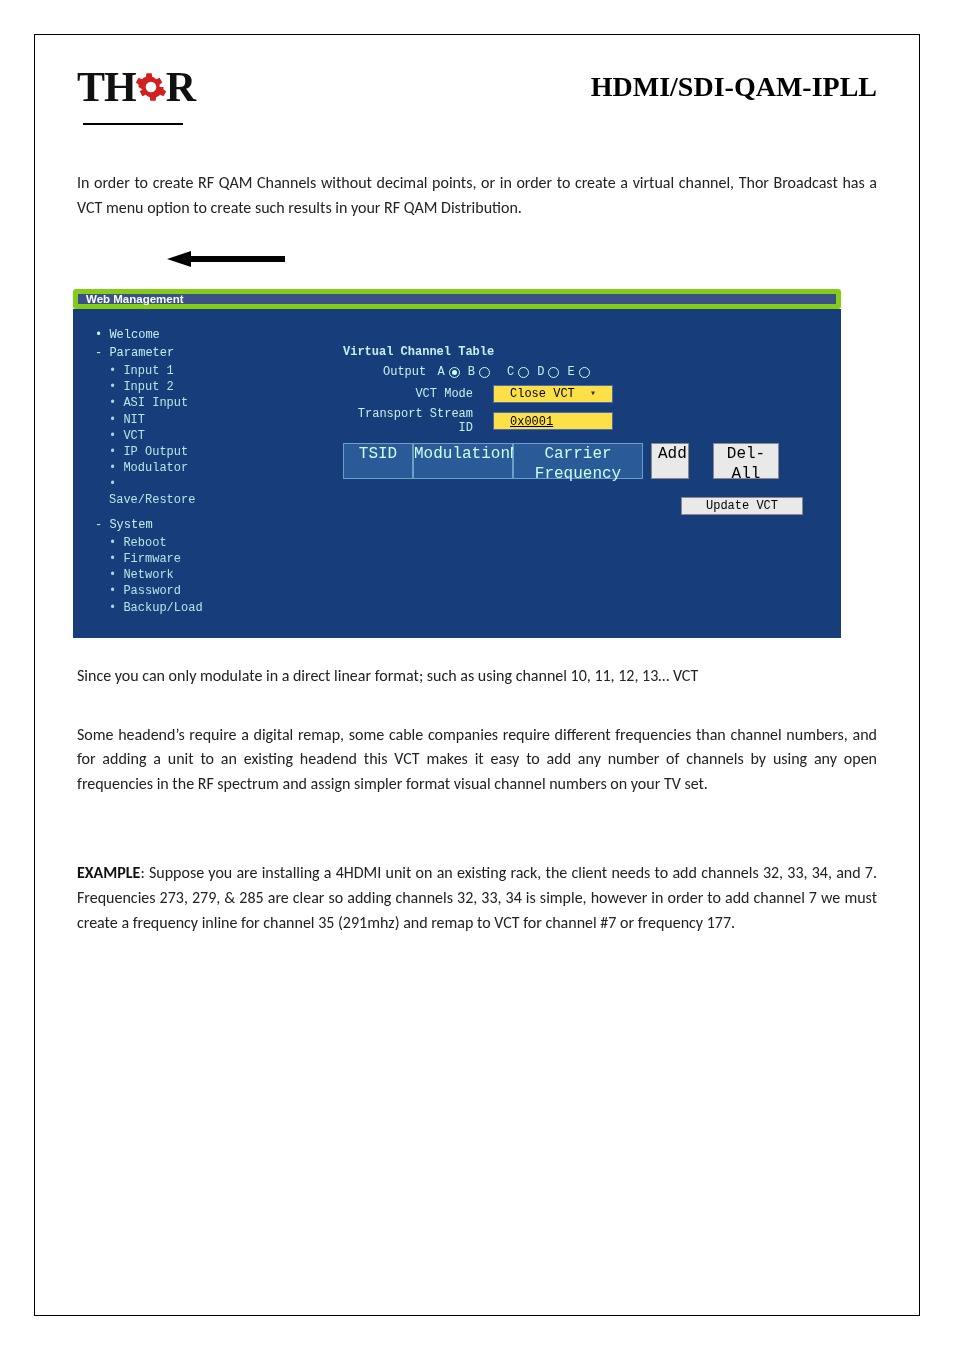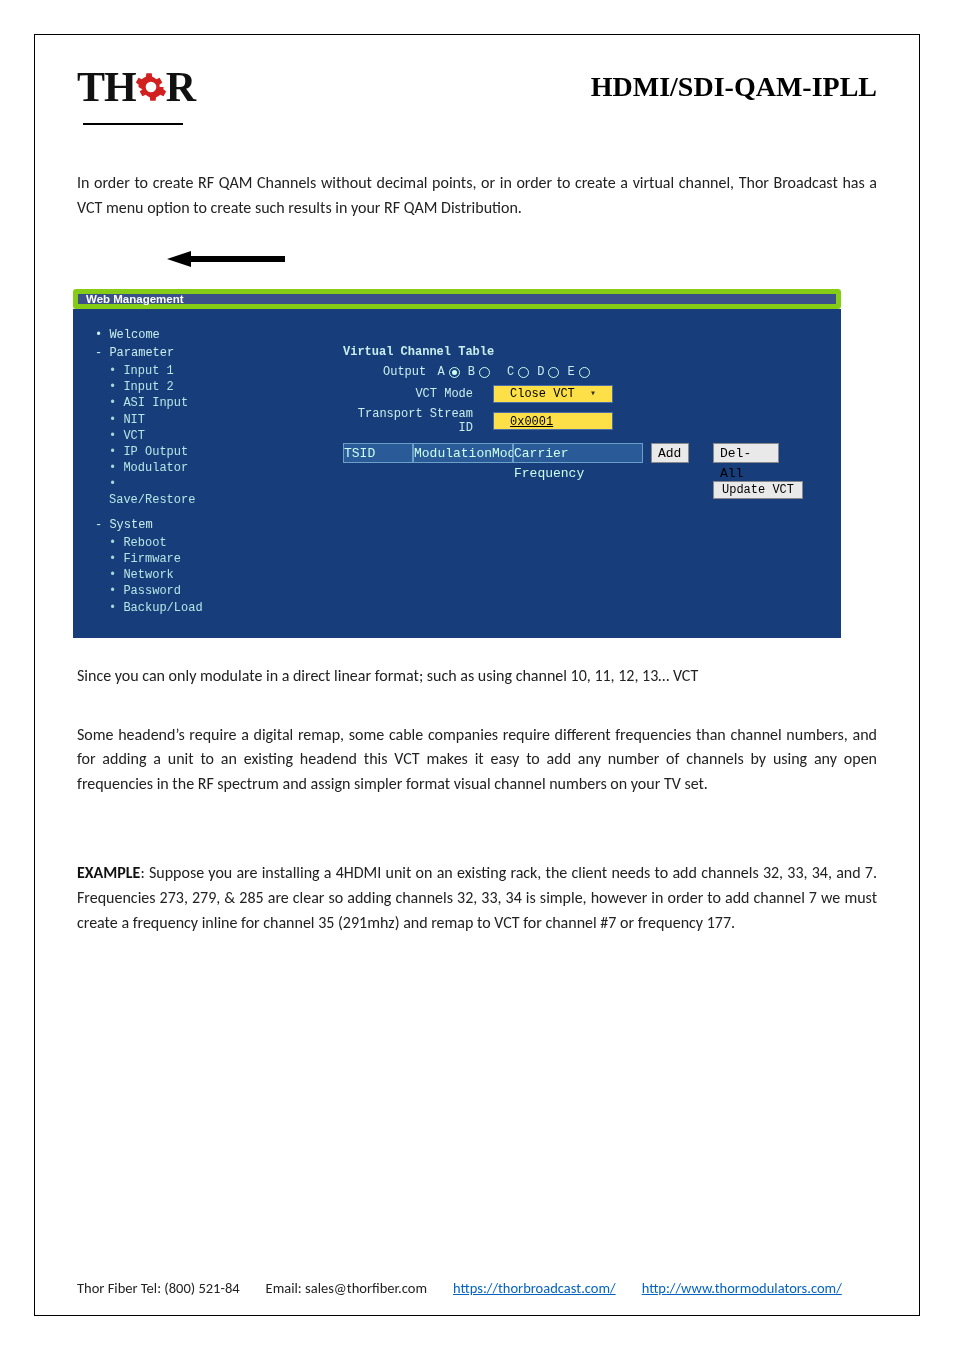--- a/index.html
+++ b/index.html
@@ -125,31 +125,31 @@
     border:1px solid #4a6aa8;
   }
   .select-faux { width:120px; display:flex; justify-content:space-between; align-items:center; }
   .chev { font-size:10px; color:#333; }
   .input-faux { width:120px;text-decoration:underline; }
   .tbl-head {
     display:flex; margin-top:8px; gap:0;
   }
   .tbl-head .cell {
     border:1px solid #6aa0c8; background:#2a5a98; color:#cfe;
-    font-size:13px; height:20px; line-height:20px; 
+    font-size:16px; height:36px; line-height:20px; text-align:center;
   }
   .tbl-head .cell.btn {
     background:#e9e9e9; color:#000; border:1px solid #888;
     padding:0 6px; font-family:"Courier New",monospace;
   }
   .update-row { text-align:right; margin-top:18px; }
   .faux-btn {
     display:inline-block; background:#e9e9e9; color:#000;
     border:1px solid #888; font-family:"Courier New",monospace;
-    font-size:12px; padding:1px 8px;
+    font-size:12px; padding:1px 24px;
   }
   
   .arrow-annot {
     position:absolute; left:132px; top:216px; width:120px; height:24px;
     pointer-events:none;
   }
   .footer {
     position:absolute; bottom:18px; left:42px; right:42px;
     font-size:14.5px; color:#222;
     display:flex; gap:26px; flex-wrap:wrap;
@@ -252,20 +252,14 @@
   </div>
 
   <p class="body-text para">Since you can only modulate in a direct linear format; such as using channel 10, 11, 12, 13… VCT</p>
 
   <p class="body-text para" style="margin-top:34px">Some headend’s require a digital remap, some cable companies require different frequencies than channel numbers, and for adding a unit to an existing headend this VCT makes it easy to add any number of channels by using any open frequencies in the RF spectrum and assign simpler format visual channel numbers on your TV set.</p>
 
   <p class="body-text para" style="margin-top:64px">
     <span class="example-label">EXAMPLE</span><span>: Suppose you are installing a 4HDMI unit on an existing rack, the client needs to add channels 32, 33, 34, and 7. Frequencies 273, 279, &amp; 285 are clear so adding channels 32, 33, 34 is simple, however in order to add channel 7 we must create a frequency inline for channel 35 (291mhz) and remap to VCT for channel #7 or frequency 177.</span>
   </p>
 
-  <div class="footer">
-    <span>Thor Fiber Tel: (800) 521-84</span>
-    <span>Email: sales@thorfiber.com</span>
-    <a href="#">https://thorbroadcast.com/</a>
-    <a href="#">http://www.thormodulators.com/</a>
-  </div>
 
 </div>
 
 </body></html>

